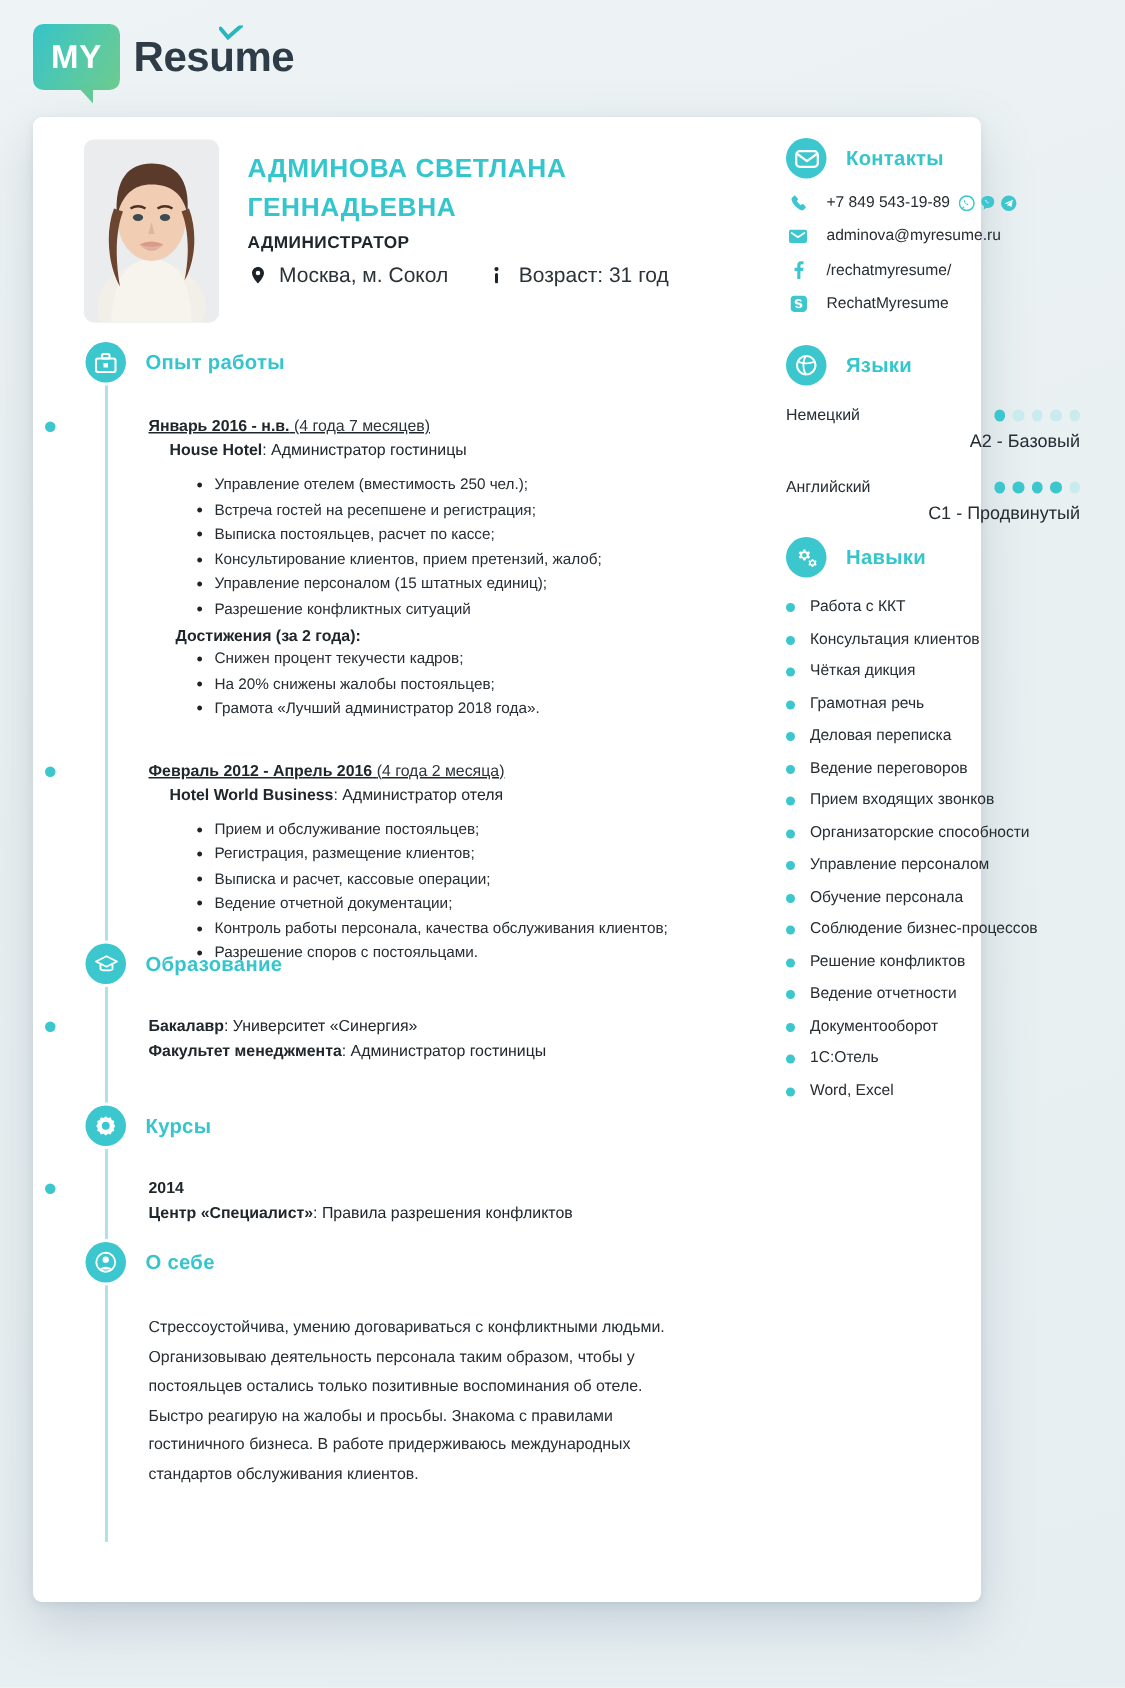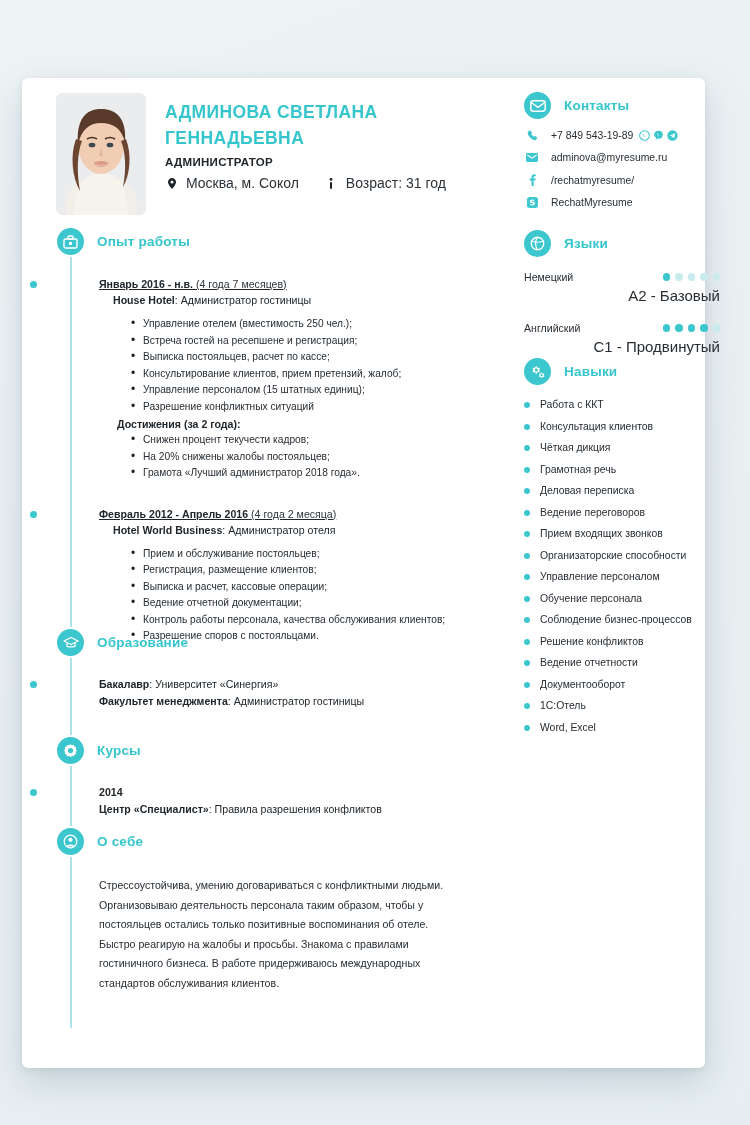--- a/index.html
+++ b/index.html
@@ -22,21 +22,21 @@
     content: ""; position: absolute; left: 30px; bottom: -9px;
     border-left: 10px solid transparent; border-right: 0 solid transparent;
     border-top: 11px solid #63ca97;
   }
   .logo-my { color: #ffffff; font-size: 22px; font-weight: bold; letter-spacing: .5px; line-height: 1; }
   .logo-word { position: relative; margin-left: 9px; color: #2d3c46; font-size: 28px; font-weight: bold; letter-spacing: -.3px; }
   .logo-check { position: absolute; left: 57px; top: -5px; width: 16px; height: 10px; }
 
   
   .card {
-    position: absolute; left: 22px; top: 78px; width: 683px; height: 990px;
+    position: absolute; left: 22px; top: 78px; width: 632px; height: 990px;
     background: #ffffff; border-radius: 6px;
     box-shadow: 0 14px 34px rgba(120,140,155,.30), 0 2px 6px rgba(120,140,155,.16);
   }
   .col-left  { position: absolute; left: 0;   top: 0; width: 472px; height: 100%; }
   .col-right { position: absolute; left: 472px; top: 0; width: 234px; height: 100%; }
 
   
   .profile { position: absolute; left: 34px; top: 15px; display: flex; }
   .photo {
     width: 90px; height: 122px; border-radius: 7px; overflow: hidden;
@@ -87,34 +87,45 @@
   .c-ico { width: 16px; display: flex; justify-content: center; color: #3cc6cd; flex: none; }
   .c-txt { margin-left: 11px; display: flex; align-items: center; }
   .msgr { display: inline-flex; align-items: center; margin-left: 6px; gap: 3px; }
 
   .lang-row { margin-top: 14px; }
   .lang-top { display: flex; align-items: center; justify-content: space-between; }
   .lang-name { font-size: 10.6px; color: #262d33; }
   .dots { display: flex; gap: 5px; }
   .dot { width: 7.5px; height: 7.5px; border-radius: 50%; background: #c9ebed; }
   .dot.on { background: #3cc6cd; }
-  .lang-level { font-size: 15px; color: #262d33; text-align: right; margin-top: 4px; }
+  .lang-level { font-size: 12px; color: #262d33; text-align: right; margin-top: 4px; }
 
   ul.skills { list-style: none; margin-top: 9px; }
   ul.skills li { position: relative; padding-left: 16px; font-size: 10.4px; color: #262d33; line-height: 21.5px; }
   ul.skills li:before {
     content: ""; position: absolute; left: 0; top: 8px;
     width: 6px; height: 6px; border-radius: 50%; background: #3cc6cd;
   }
 </style>
 </head>
 <body>
 
 <div class="page">
 
+  <div class="logo-bar">
+    <div class="logo-bubble">
+      <span class="logo-my">MY</span>
+    </div>
+    <div class="logo-word">
+      <span>Resume</span>
+      <svg class="logo-check" viewBox="0 0 16 10">
+        <path d="M1 2 L6 8 L15 0" fill="none" stroke="#27b6bd" stroke-width="2.6" stroke-linecap="round"></path>
+      </svg>
+    </div>
+  </div>
 
   <div class="card">
 
     <div class="col-left">
 
       <div class="profile">
         <div class="photo">
           <svg viewBox="0 0 90 122" preserveAspectRatio="xMidYMid slice">
             <rect width="90" height="122" fill="#ebecee"></rect>
             <ellipse cx="45" cy="112" rx="36" ry="30" fill="#f2efe9"></ellipse>

